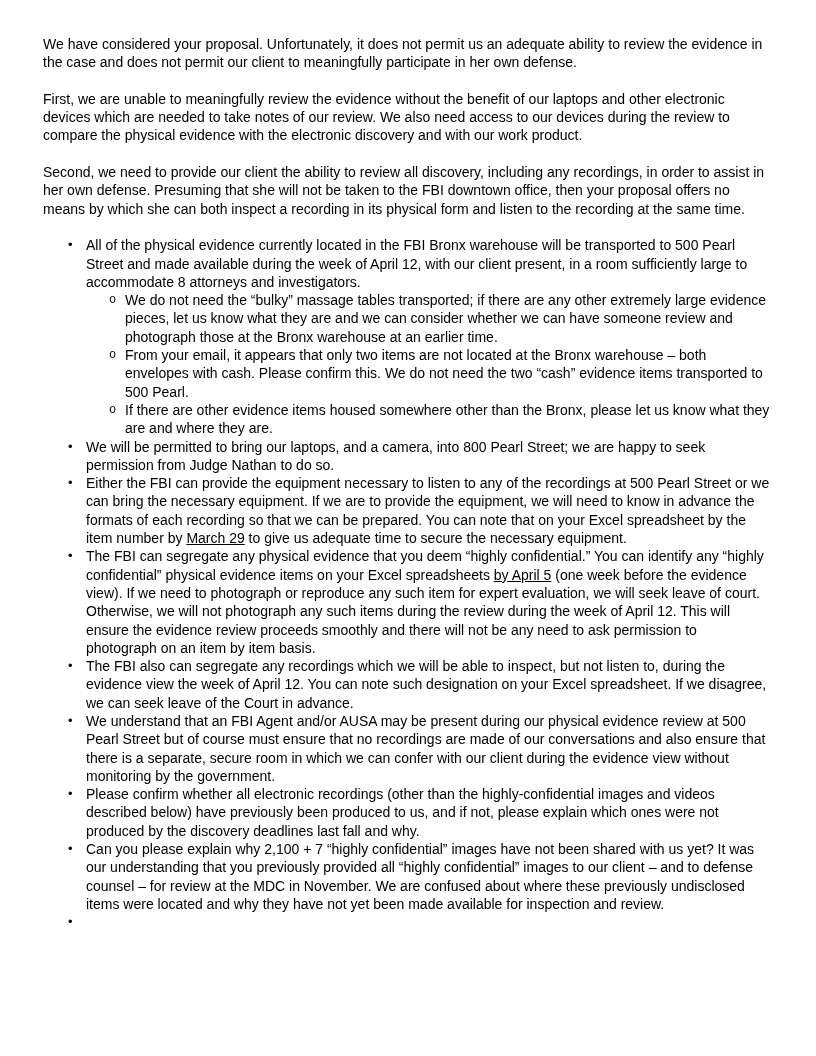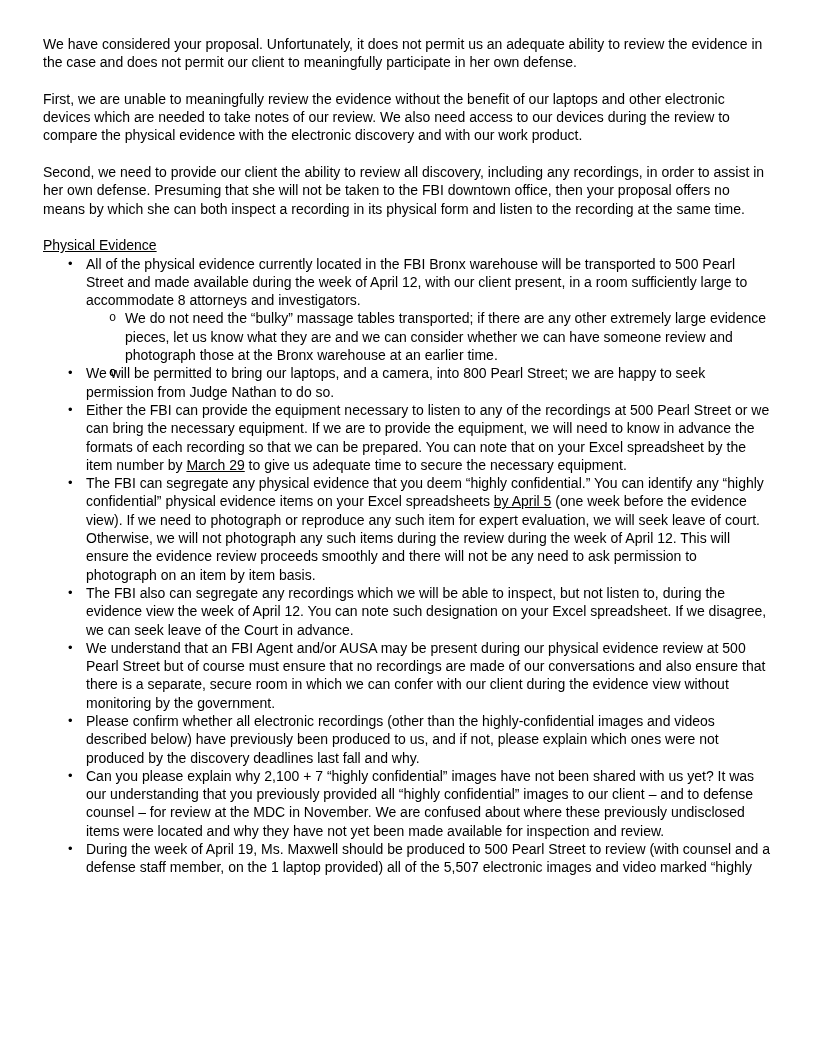--- a/index.html
+++ b/index.html
@@ -29,27 +29,26 @@
   .block-h .run { text-decoration: underline; font-weight: normal; }
 </style>
 </head>
 <body>
 
 <div class="page">
   <div class="doc-body">
       <div class="block-p"><span class="run">We have considered your proposal.  Unfortunately, it does not permit us an adequate ability to review the evidence in the case and does not permit our client to meaningfully participate in her own defense.</span></div>
       <div class="block-p"><span class="run">First, we are unable to meaningfully review the evidence without the benefit of our laptops and other electronic devices which are needed to take notes of our review.  We also need access to our devices during the review to compare the physical evidence with the electronic discovery and with our work product.</span></div>
       <div class="block-p"><span class="run">Second, we need to provide our client the ability to review all discovery, including any recordings, in order to assist in her own defense.  Presuming that she will not be taken to the FBI downtown office, then your proposal offers no means by which she can both inspect a recording in its physical form and listen to the recording at the same time.</span></div>
-      <div class="block-h"><span class="run u">Physical Evidence</span></div>
       <div class="block-li1"><span class="marker">•</span><span class="run">All of the physical evidence currently located in the FBI Bronx warehouse will be transported to 500 Pearl Street and made available during the week of April 12, with our client present, in a room sufficiently large to accommodate 8 attorneys and investigators.</span></div>
       <div class="block-li2"><span class="marker">o</span><span class="run">We do not need the “bulky” massage tables transported; if there are any other extremely large evidence pieces, let us know what they are and we can consider whether we can have someone review and photograph those at the Bronx warehouse at an earlier time.</span></div>
-      <div class="block-li2"><span class="marker">o</span></div>
-      <div class="block-li2"><span class="marker">o</span></div>
+      <div class="block-li2"><span class="marker">o</span><span class="run">From your email, it appears that only two items are not located at the Bronx warehouse – both envelopes with cash. Please confirm this.  We do not need the two “cash” evidence items transported to 500 Pearl.</span></div>
+      <div class="block-li2"><span class="marker">o</span><span class="run">If there are other evidence items housed somewhere other than the Bronx, please let us know what they are and where they are.</span></div>
       <div class="block-li1"><span class="marker">•</span><span class="run">We will be permitted to bring our laptops, and a camera, into 800 Pearl Street; we are happy to seek permission from Judge Nathan to do so.</span></div>
       <div class="block-li1"><span class="marker">•</span><span class="run">Either the FBI can provide the equipment necessary to listen to any of the recordings at 500 Pearl Street or we can bring the necessary equipment.  If we are to provide the equipment, we will need to know in advance the formats of each recording so that we can be prepared.  You can note that on your Excel spreadsheet by the item number by </span><span class="run u">March 29</span><span class="run"> to give us adequate time to secure the necessary equipment.</span></div>
       <div class="block-li1"><span class="marker">•</span><span class="run">The FBI can segregate any physical evidence that you deem “highly confidential.”  You can identify any “highly confidential” physical evidence items on your Excel spreadsheets </span><span class="run u">by April 5</span><span class="run"> (one week before the evidence view).  If we need to photograph or reproduce any such item for expert evaluation, we will seek leave of court.  Otherwise, we will not photograph any such items during the review during the week of April 12.  This will ensure the evidence review proceeds smoothly and there will not be any need to ask permission to photograph on an item by item basis.</span></div>
       <div class="block-li1"><span class="marker">•</span><span class="run">The FBI also can segregate any recordings which we will be able to inspect, but not listen to, during the evidence view the week of April 12.  You can note such designation on your Excel spreadsheet. If we disagree, we can seek leave of the Court in advance.</span></div>
       <div class="block-li1"><span class="marker">•</span><span class="run">We understand that an FBI Agent and/or AUSA may be present during our physical evidence review at 500 Pearl Street but of course must ensure that no recordings are made of our conversations and also ensure that there is a separate, secure room in which we can confer with our client during the evidence view without monitoring by the government.</span></div>
       <div class="block-li1"><span class="marker">•</span><span class="run">Please confirm whether all electronic recordings (other than the highly-confidential images and videos described below) have previously been produced to us, and if not, please explain which ones were not produced by the discovery deadlines last fall and why.</span></div>
       <div class="block-li1"><span class="marker">•</span><span class="run">Can you please explain why 2,100 + 7 “highly confidential” images have not been shared with us yet?  It was our understanding that you previously provided all “highly confidential” images to our client – and to defense counsel – for review at the MDC in November.  We are confused about where these previously undisclosed items were located and why they have not yet been made available for inspection and review.</span></div>
-      <div class="block-li1"><span class="marker">•</span><span class="run">During the week of April 19, Ms. Maxwell should be produced to 500 Pearl Street to review (with counsel and a defense staff member, on the 1 laptop provided) all of the 5,507 electronic images and video marked “highly</span></div>
+      <div class="block-li1"><span class="marker">•</span></div>
     </div>
 </div>
 
 </body></html>

